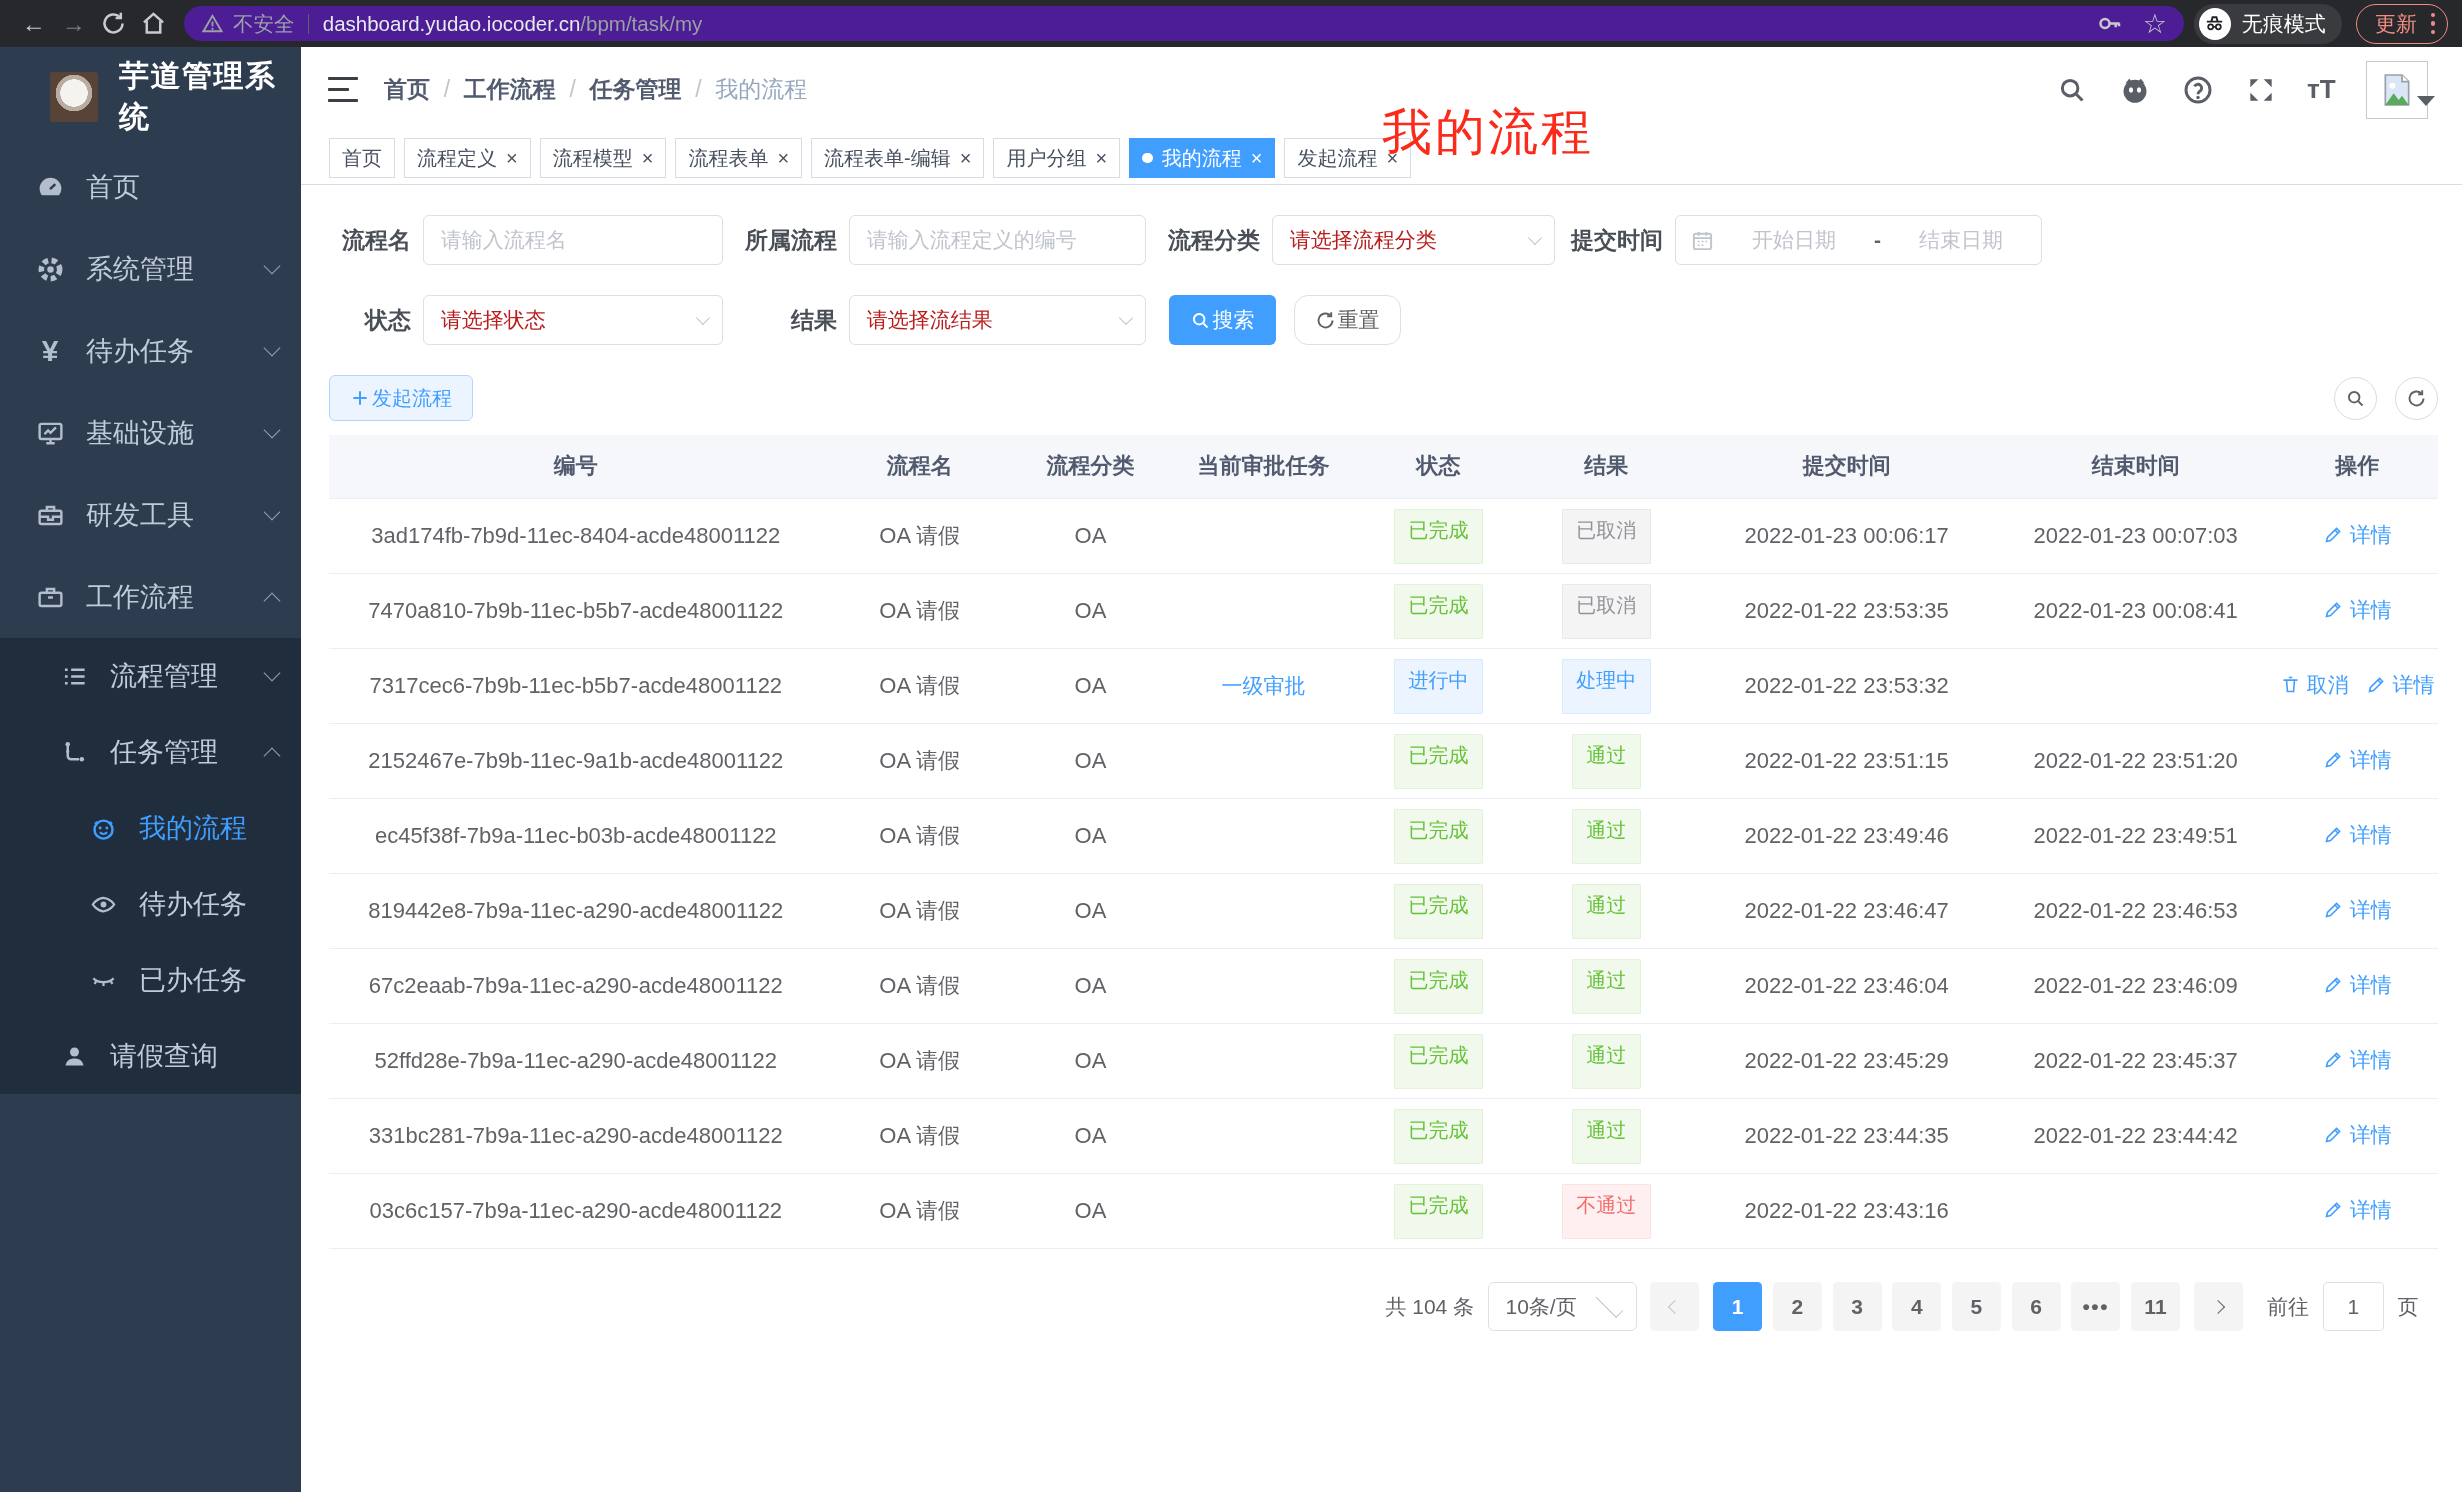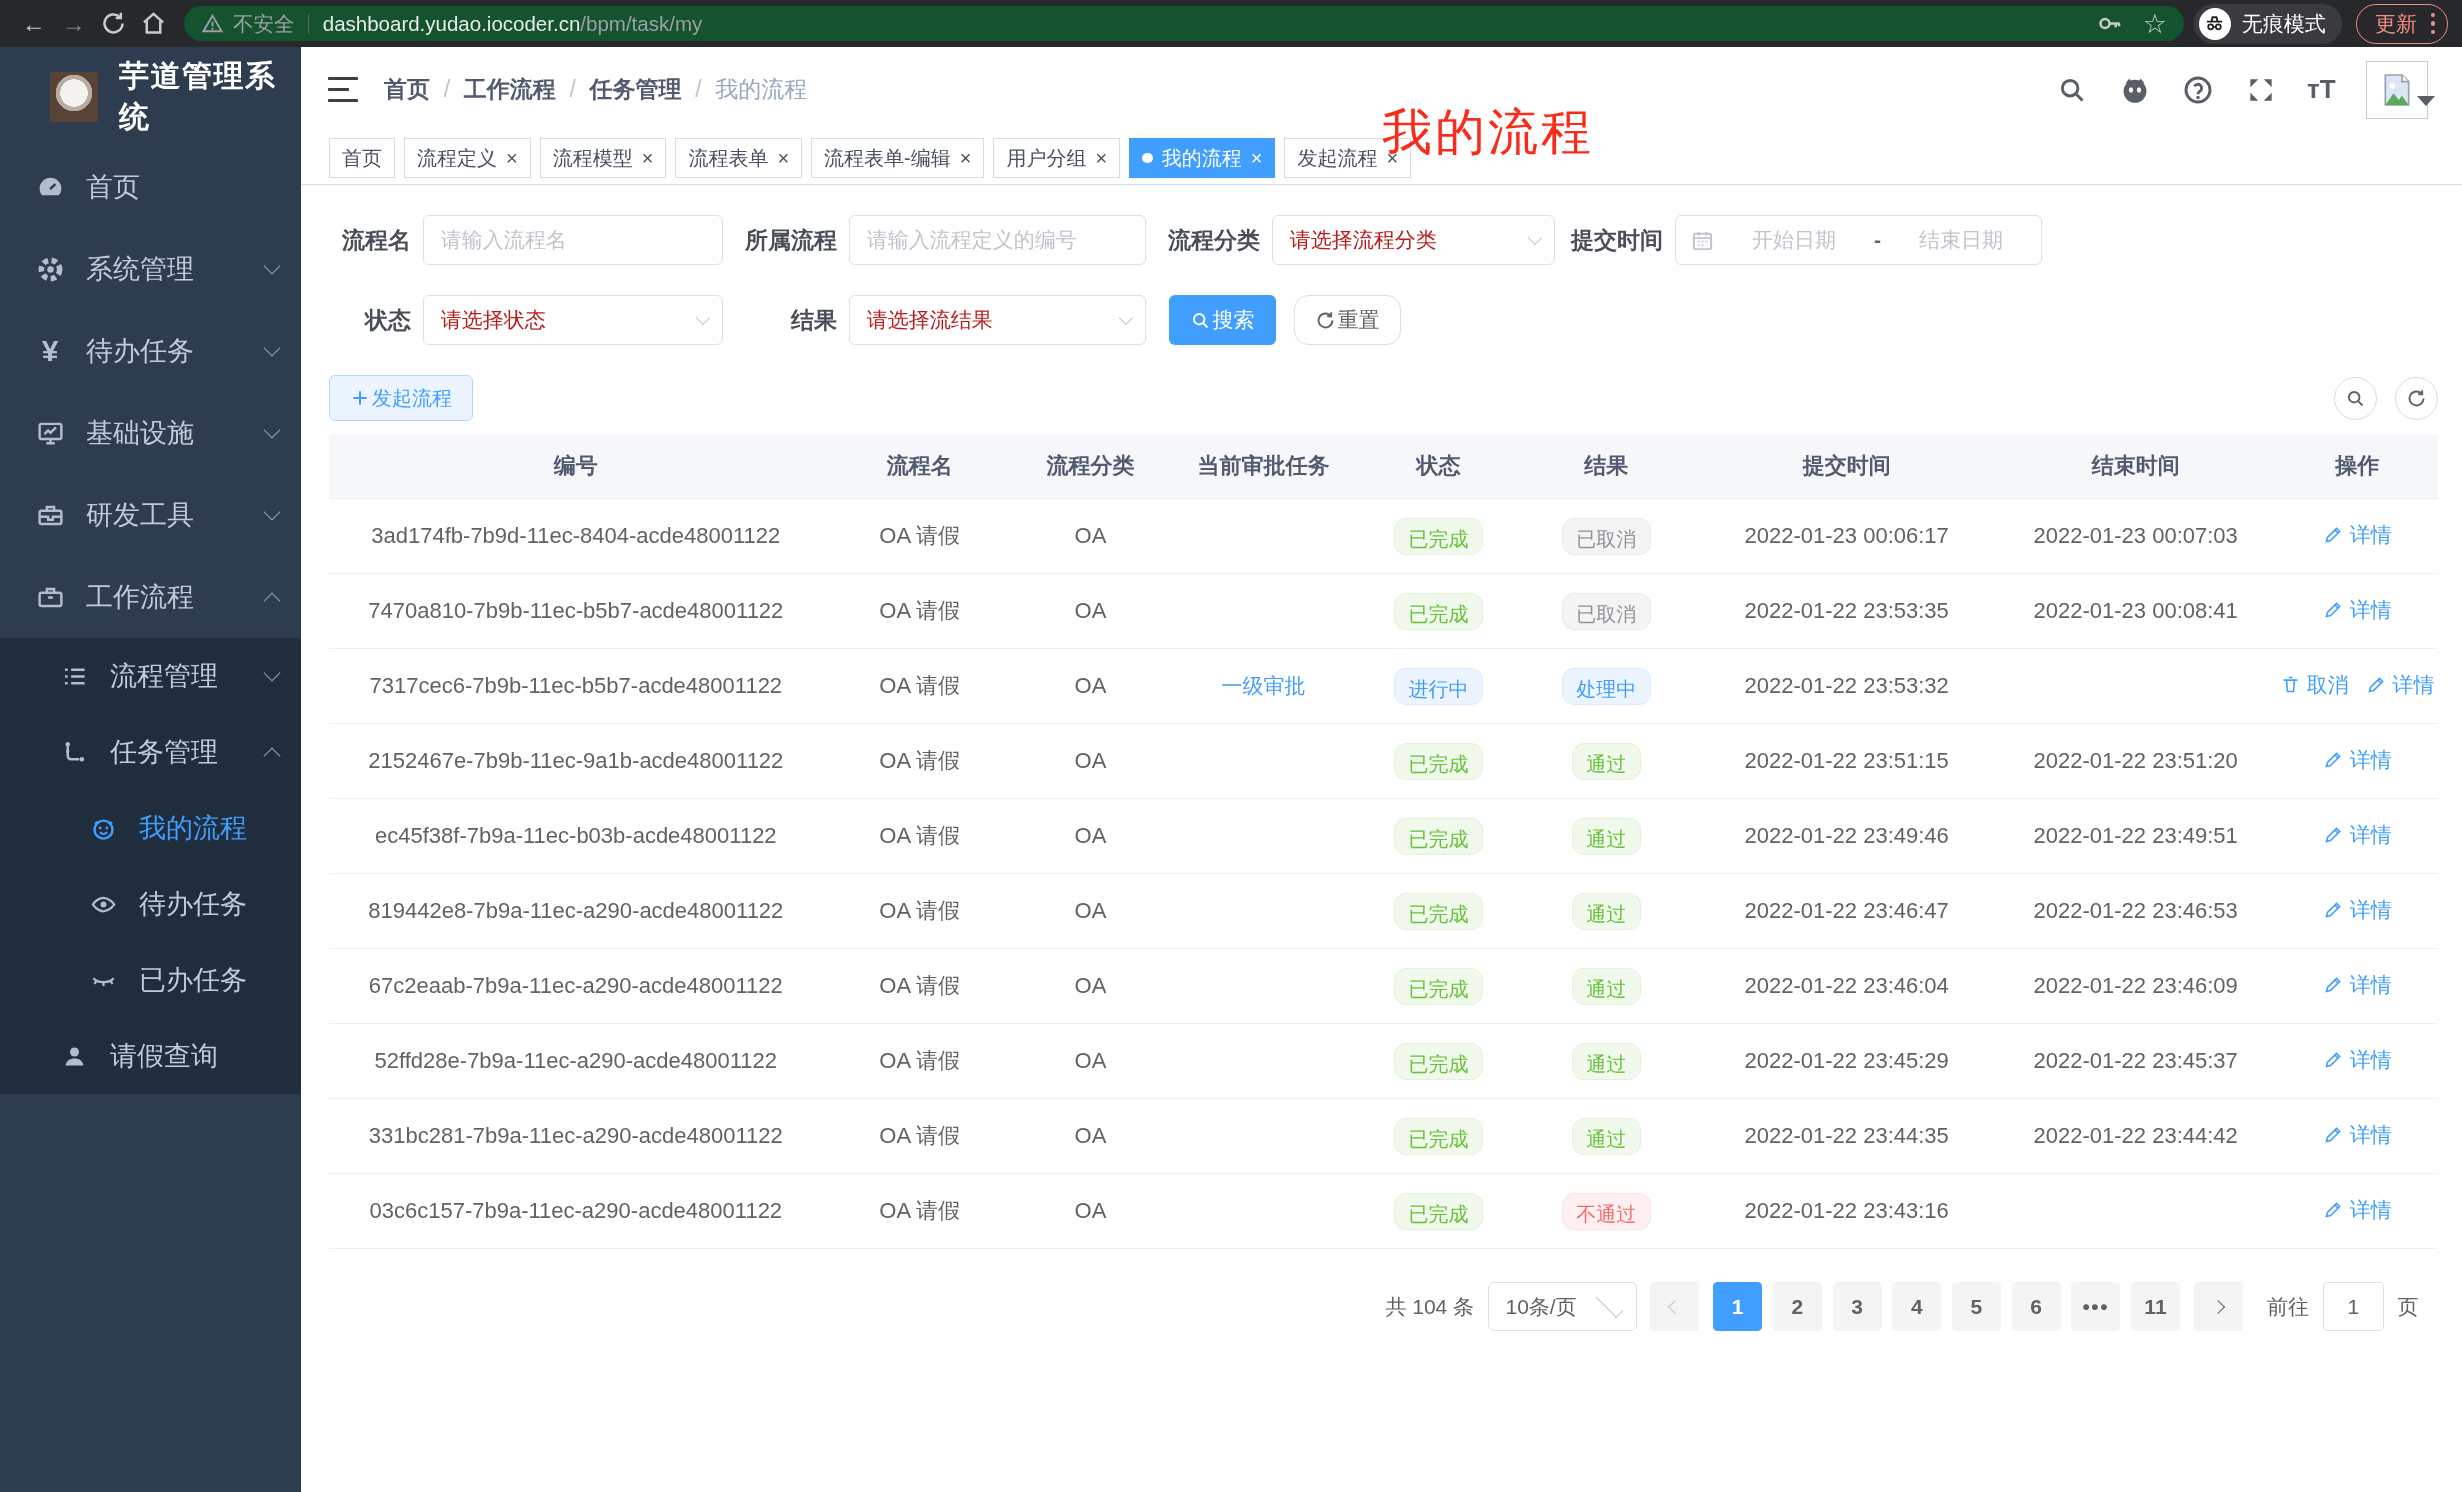--- a/index.html
+++ b/index.html
@@ -4,21 +4,21 @@
 <style>
   * { margin:0; padding:0; box-sizing:border-box; }
   html,body { width:2462px; height:1493px; overflow:hidden; background:#fff;
     font-family:"Liberation Sans","DejaVu Sans",sans-serif; }
 
   
   .chrome { height:47px; background:#27282b; display:flex; align-items:center; padding:0 13.7px; }
   .chrome .navbtn { width:40px; height:40px; display:flex; align-items:center; justify-content:center;
     color:#c9cbce; font-size:24px; flex:0 0 auto; }
   .chrome .navbtn.dim { color:#7d8084; }
-  .omnibox { flex:1 1 auto; height:35px; margin:0 10.7px; background:#14532d; border-radius:17.5px;
+  .omnibox { flex:1 1 auto; height:35px; margin:0 10.7px; background:#4c1d95; border-radius:17.5px;
     display:flex; align-items:center; padding:0 16.7px; color:#9aa0a6; font-size:20.5px; min-width:0;text-align:center; }
   .omni-sep { width:0.8px; height:20px; background:#5f6368; margin:0 13.7px; }
   .url-host { color:#e8eaed; }
   .url-path { color:#9aa0a6; }
   .omni-right { margin-left:auto; display:flex; align-items:center; gap:20px; }
   .incog-badge { flex:0 0 auto; height:40px; background:#3a3b3f; border-radius:20px; display:flex;
     align-items:center; gap:10.7px; padding:0 16.7px 0 4.6px; color:#fff; font-size:21px; margin-right:13.7px; }
   .incog-circle { width:32px; height:32px; border-radius:50%; background:#fff; display:flex;
     align-items:center; justify-content:center; }
   .update-pill { flex:0 0 auto; height:40px; border:1.5px solid #f28b82; border-radius:20px; color:#f28b82;
@@ -104,21 +104,21 @@
   .toolrow .right { margin-left:auto; display:flex; gap:18px; }
   .circlebtn { width:43px; height:43px; border-radius:50%; border:0.8px solid #d9dbe0; background:#fff;
     display:flex; align-items:center; justify-content:center; color:#5f6368; }
 
   
   table.grid { width:100%; border-collapse:collapse; margin-top:13.7px; table-layout:fixed; }
   .grid th { background:#f5f7fa; height:64px; font-size:22px; font-weight:bold; color:#515a6e;
     border-bottom:0.8px solid #ebeef5; text-align:center; }
   .grid td { height:75px; font-size:22px; color:#606266; border-bottom:0.8px solid #ebeef5; text-align:center;
     overflow:hidden; white-space:nowrap; }
-  .tag { display:inline-block; height:37px; line-height:40px; padding:0 13.7px; border-radius:12px;
+  .tag { display:inline-block; height:55px; line-height:40px; padding:0 13.7px; border-radius:1px;
     font-size:20px; border:0.8px solid transparent; }
   .tag-success { background:#f0f9eb; border-color:#e1f3d8; color:#67c23a; }
   .tag-info    { background:#f4f4f5; border-color:#e9e9eb; color:#909399; }
   .tag-primary { background:#ecf5ff; border-color:#d9ecff; color:#409eff; }
   .tag-danger  { background:#fef0f0; border-color:#fde2e2; color:#f56c6c; }
   .tblink { color:#409eff; font-size:21px; display:inline-flex; align-items:center; gap:6px; cursor:pointer; }
   .tblink svg { width:21px; height:21px; }
   .opswrap { display:inline-flex; gap:16.7px; }
 
   

